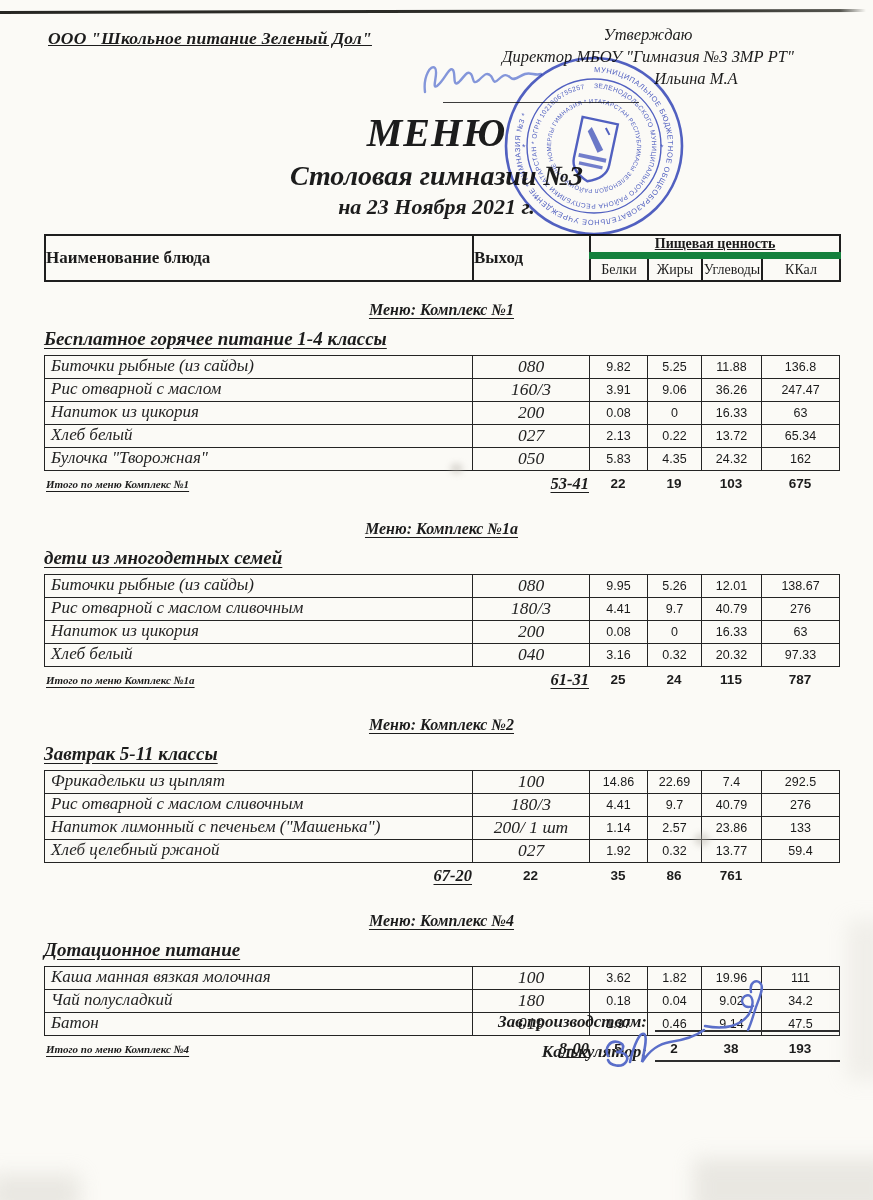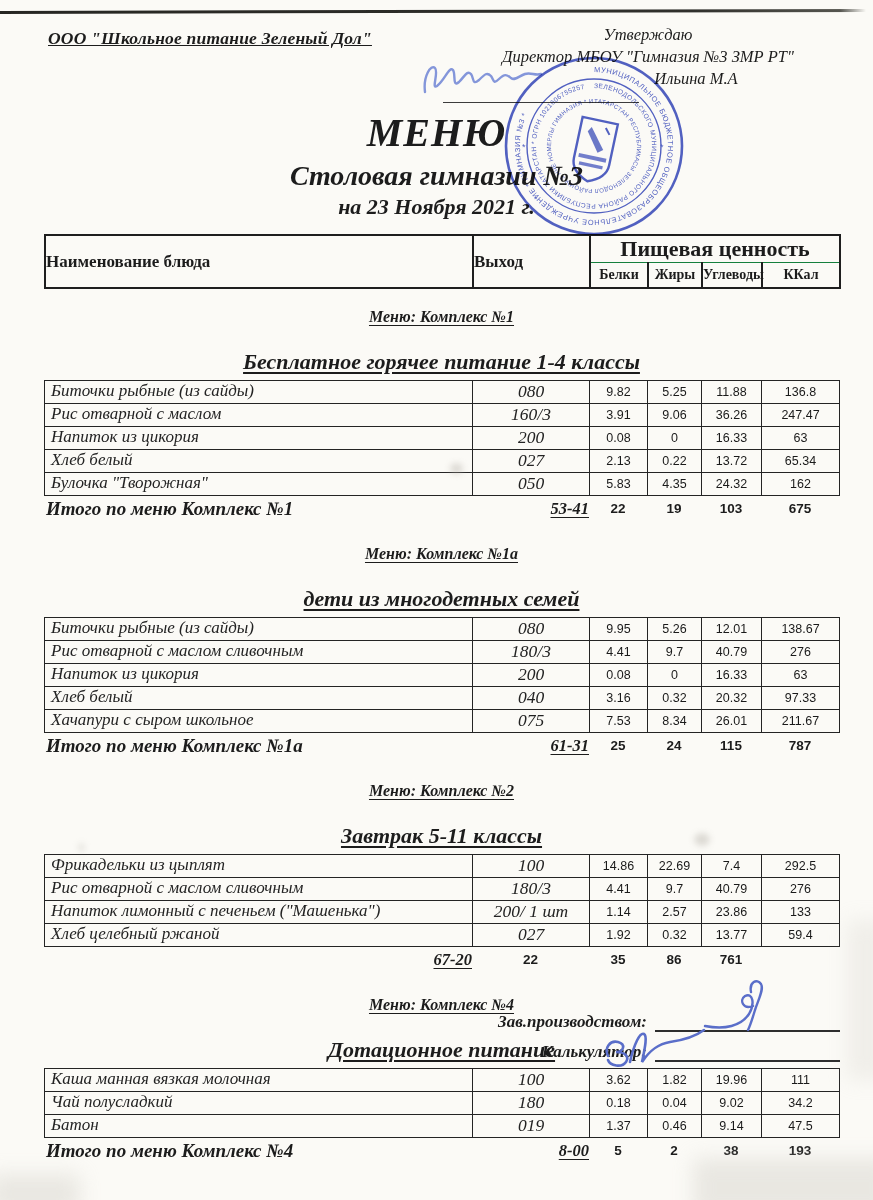--- a/index.html
+++ b/index.html
@@ -47,40 +47,40 @@
   
   .stamp { position:absolute; left:498px; top:50px; width:192px; height:192px; mix-blend-mode:multiply; opacity:.88; }
 
   
   .tbl-wrap { margin-left:44px; width:795px; }
   table { border-collapse:collapse; table-layout:fixed; width:795px; }
   col.c0{width:428px} col.c1{width:117px} col.c2{width:58px} col.c3{width:54px} col.c4{width:60px} col.c5{width:78px}
   .hdr-table { margin-top:14px; }
   .hdr-table td, .hdr-table th { border:2px solid #1e1e1e; }
   .hdr-table .h-main { font-size:17px; font-weight:bold; text-align:left; height:41px; }
-  .hdr-table .h-nutr { font-size:22px; font-weight:bold; text-align:center; height:20px; border-bottom:1px solid #15803d; }
-  .hdr-table .h-sub { font-size:14px; font-weight:bold; text-align:center; height:25px; border-top:1px solid #1e1e1e;border-radius:9px; }
+  .hdr-table .h-nutr { font-size:14px; font-weight:bold; text-align:center; height:20px; border-bottom:7px solid #15803d;text-decoration:underline; }
+  .hdr-table .h-sub { font-size:14px; font-weight:normal; text-align:center; height:25px; border-top:1px solid #1e1e1e;border-radius:9px; }
 
   .menu-section { margin-top:0; }
   .sec-title {
     text-align:center; font-size:16px; font-weight:bold; font-style:italic;
     text-decoration:underline; text-underline-offset:3px;
   }
   .sec-sub {
-    text-align:center; font-size:22px; font-weight:bold; font-style:italic;
-    text-decoration:underline; text-underline-offset:3px; margin-top:23px;
+    text-align:left; font-size:19px; font-weight:bold; font-style:italic;
+    text-decoration:underline; text-underline-offset:3px; margin-top:9px;
   }
   .menu-table { margin-top:5px; }
   .menu-table td { border:1.8px solid #242424; height:23px; overflow:hidden; }
   .menu-table .c-name { font-size:17px; font-style:italic; padding:0 4px 1px 6px; white-space:nowrap; color:#232323; }
   .menu-table .c-out { font-size:17.5px; font-style:italic; text-align:center; color:#232323; }
   .menu-table .c-num { font-family:"Liberation Sans", sans-serif; font-size:12.5px; text-align:center; color:#1a1a1a; }
 
   .total-row { display:grid; grid-template-columns:428px 117px 58px 54px 60px 78px; align-items:center; height:26px; }
-  .t-label { font-size:19px; font-weight:bold; font-style:italic; text-underline-offset:3px; padding-left:2px; }
+  .t-label { font-size:11px; font-weight:bold; font-style:italic; text-decoration:underline; text-underline-offset:3px; padding-left:2px; }
   .t-out { font-size:16.5px; font-weight:bold; font-style:italic; text-decoration:underline; text-underline-offset:3px; text-align:right; }
   .t-num { font-family:"Liberation Sans", sans-serif; font-size:13.5px; font-weight:bold; text-align:center; }
 
   .gap-a { height:19px; }   
   .gap-b { height:23px; }   
 
   
   .doc-footer { position:absolute; left:0; top:1002px; width:840px; }
   .f-row { display:flex; justify-content:flex-end; align-items:flex-end; position:relative; height:30px; }
   .f-label { font-size:17px; font-weight:bold; font-style:italic; margin-right:8px; }
@@ -285,28 +285,20 @@
               <td class="c-num">63</td>
             </tr>
             <tr>
               <td class="c-name">Хлеб белый</td>
               <td class="c-out">040</td>
               <td class="c-num">3.16</td>
               <td class="c-num">0.32</td>
               <td class="c-num">20.32</td>
               <td class="c-num">97.33</td>
             </tr>
-            <tr>
-              <td class="c-name">Хачапури с сыром школьное</td>
-              <td class="c-out">075</td>
-              <td class="c-num">7.53</td>
-              <td class="c-num">8.34</td>
-              <td class="c-num">26.01</td>
-              <td class="c-num">211.67</td>
-            </tr>
           </tbody>
       </table>
       <div class="total-row">
         <div class="t-label">Итого по меню Комплекс №1а</div>
         <div class="t-out">61-31</div>
         <div class="t-num">25</div>
         <div class="t-num">24</div>
         <div class="t-num">115</div>
         <div class="t-num">787</div>
       </div>

